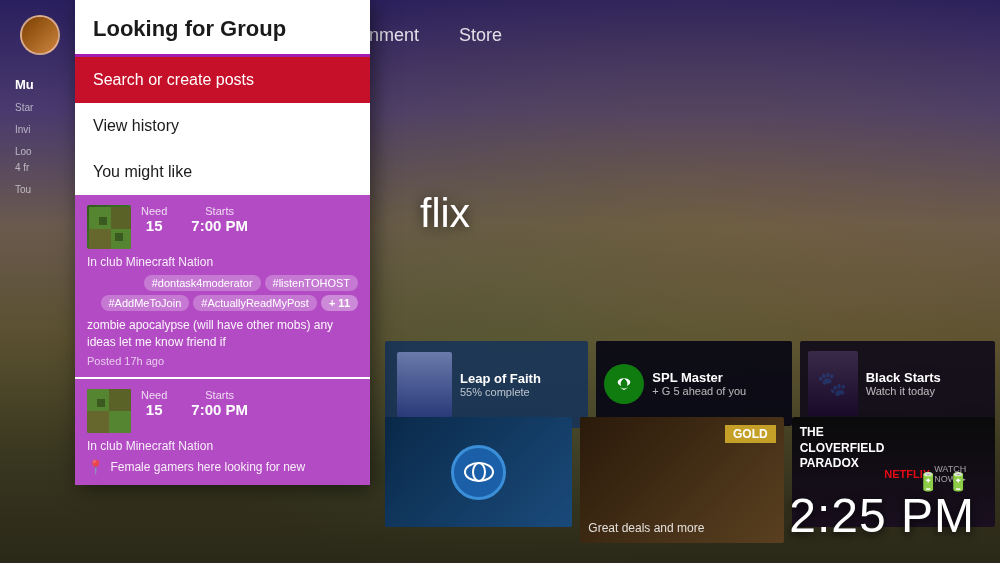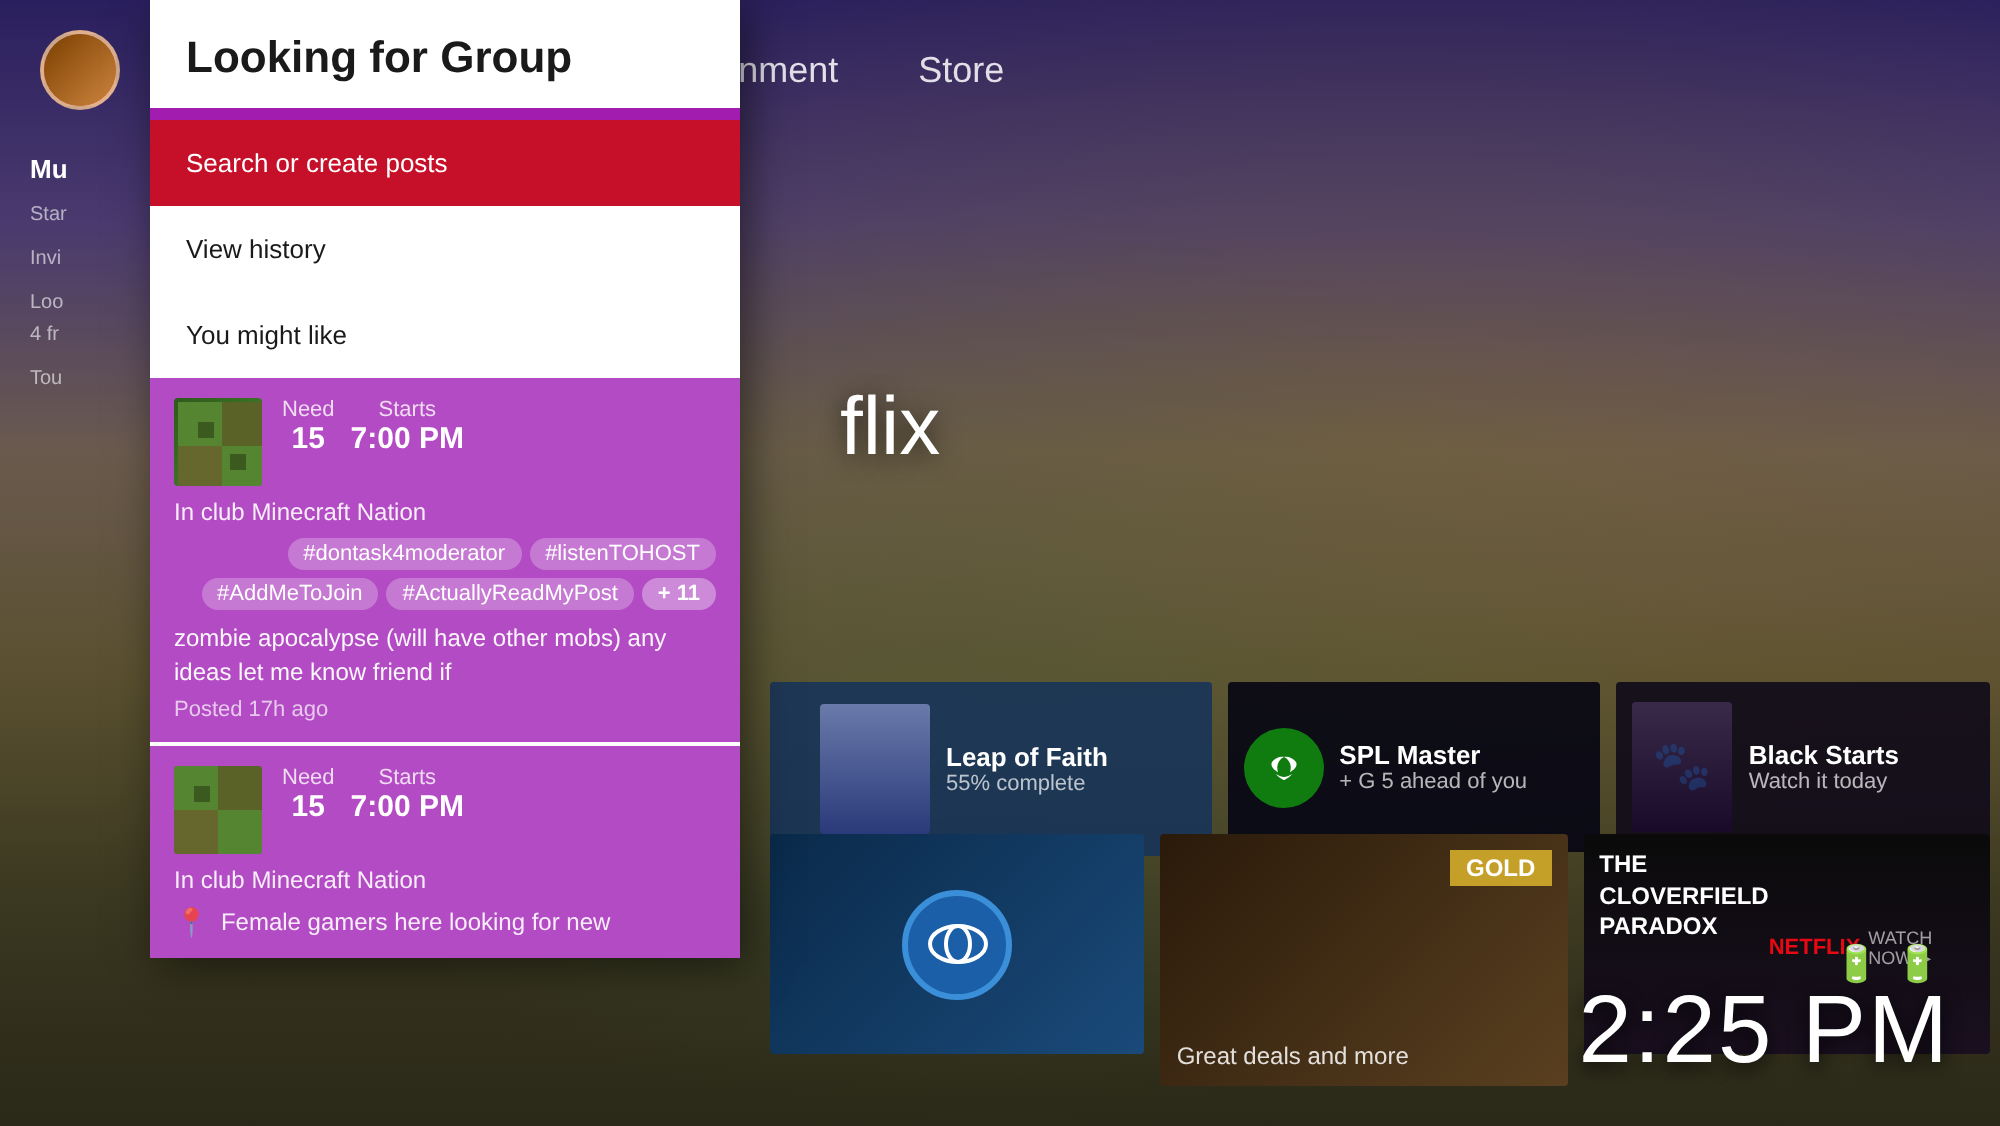--- a/index.html
+++ b/index.html
@@ -86,32 +86,32 @@
       top: 0;
       left: 75px;
       width: 295px;
       background: white;
       z-index: 100;
       box-shadow: 4px 4px 20px rgba(0,0,0,0.5);
     }
 
     .dropdown-header {
       padding: 16px 18px 12px;
-      border-bottom: 6px solid #a21caf;
+      border-bottom: 3px solid #a21caf;
     }
 
     .dropdown-title {
       font-size: 22px;
       font-weight: 600;
       color: #1a1a1a;
     }
 
     .dropdown-menu-item {
       padding: 14px 18px;
-      font-size: 13px;
+      font-size: 16px;
       color: #1a1a1a;
       cursor: pointer;
       display: flex;
       align-items: center;
     }
 
     .dropdown-menu-item.active {
       background: #C60F28;
       color: white;
     }
@@ -148,21 +148,21 @@
       background: linear-gradient(135deg, #5a8a35, #2a5a15);
       position: relative;
     }
 
     .post-info {
       flex: 1;
     }
 
     .post-meta {
       display: flex;
-      gap: 8px;
+      gap: 24px;
       margin-bottom: 2px;
     }
 
     .post-meta-item {
       display: flex;
       flex-direction: column;
       align-items: center;
     }
 
     .post-meta-label {
@@ -249,21 +249,21 @@
     <div class="nav-item">Store</div>
   </div>
 </div>
 
 <div class="bg-content">
 
   <div style="position:absolute;top:120px;left:40px;font-size:41px;font-weight:300;color:white;text-shadow:0 2px 12px rgba(0,0,0,0.6);">flix</div>
 
   <div style="position:absolute;bottom:135px;left:5px;right:5px;display:flex;gap:8px;">
 
-    <div style="flex:1;background:rgba(20,50,90,0.85);padding:25px;display:flex;align-items:center;gap:8px;height:87px;border-radius:2px;">
+    <div style="flex:1;background:rgba(20,50,90,0.85);padding:12px;display:flex;align-items:center;gap:8px;height:87px;border-radius:2px;">
       <div style="width:55px;height:65px;background:linear-gradient(180deg,#6a7aaa,#2a3a7a);flex-shrink:0;border-radius:2px;"></div>
       <div>
         <div style="color:white;font-size:13px;font-weight:600;">Leap of Faith</div>
         <div style="color:rgba(255,255,255,0.7);font-size:11px;">55% complete</div>
       </div>
     </div>
 
     <div style="flex:1;background:rgba(5,5,20,0.9);padding:8px;display:flex;align-items:center;gap:8px;height:85px;border-radius:2px;">
       <div style="width:40px;height:40px;border-radius:50%;background:#107C10;display:flex;align-items:center;justify-content:center;flex-shrink:0;">
         <svg width="22" height="22" viewBox="0 0 22 22">

